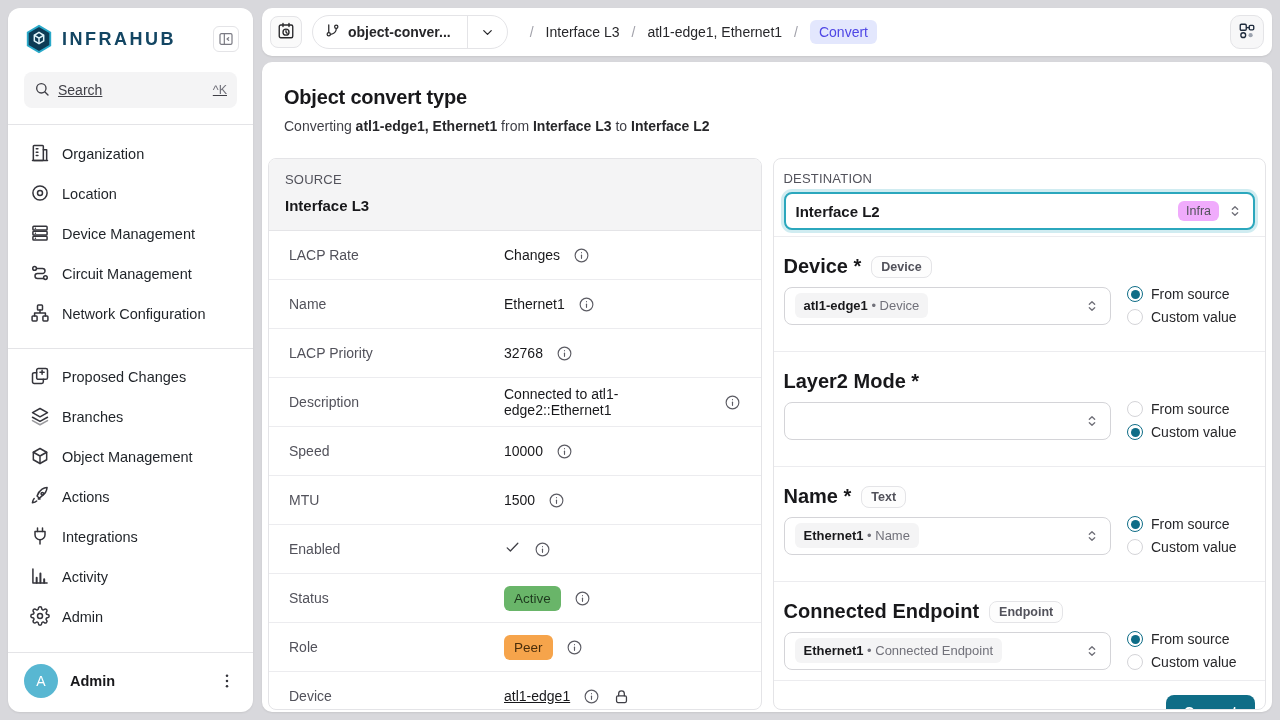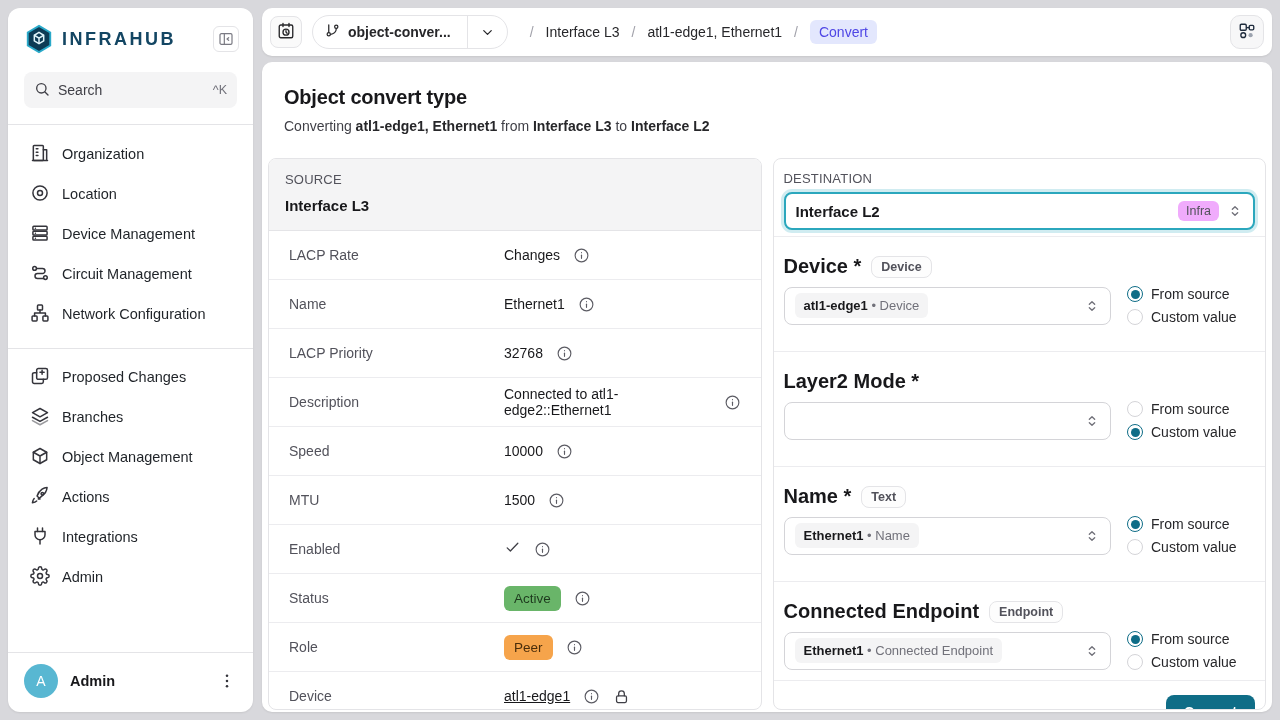--- a/index.html
+++ b/index.html
@@ -18,21 +18,21 @@
   }
   .card { background:#fff; position:absolute; box-shadow:0 1px 2px rgba(0,0,0,.08); }
 
   
   .sidebar { left:8px; top:8px; width:245px; height:704px; border-radius:12px; display:flex; flex-direction:column; }
   .logo-row { display:flex; align-items:center; padding:16px 14px 12px 16px; gap:8px; }
   .logo-mark { width:30px; height:30px; flex:0 0 auto; }
   .brand { font-size:18px; font-weight:800; letter-spacing:2.5px; color:var(--brand); flex:1; }
   .collapse-btn { width:26px; height:26px; border:1px solid var(--border); border-radius:6px; display:flex; align-items:center; justify-content:center; color:#7a7a83; background:#fff; }
   .collapse-btn svg { width:16px; height:16px; }
-  .searchbar { margin:6px 16px 0; height:36px; background:#f4f4f5; border-radius:8px; display:flex; align-items:center; padding:0 10px; gap:8px; color:#3f3f46; }
+  .searchbar { margin:6px 16px 0; height:36px; background:#f4f4f5; border-radius:8px; display:flex; align-items:center; padding:0 10px; gap:8px; color:#3f3f46;text-decoration:underline; }
   .searchbar svg { width:16px; height:16px; }
   .search-shortcut { margin-left:auto; color:var(--faint); font-size:12.5px; }
   .side-divider { height:1px; background:var(--border); margin-top:16px; }
   nav { padding:9px 14px 0; }
   .nav-item { height:40px; display:flex; align-items:center; gap:12px; border-radius:8px; padding:0 8px; cursor:pointer; }
   .nav-item svg { width:20px; height:20px; color:#34343b; flex:0 0 auto; }
   .nav-item span.lbl { font-size:14.5px; color:#1f2328; }
   .group-divider { height:1px; background:var(--border); margin:14px -14px 8px; }
   .side-spacer { flex:1; }
   .user-divider { height:1px; background:var(--border); }
@@ -218,20 +218,27 @@
         <div class="nav-item">
     <span class="nav-icon"><svg viewBox="0 0 24 24" fill="none" stroke="currentColor" stroke-width="1.8" stroke-linecap="round" stroke-linejoin="round" width="20" height="20">
               <path d="M9 6.5V2.5M15 6.5V2.5"></path>
               <path d="M6 6.5h12v4a6 6 0 0 1-12 0v-4z"></path>
               <path d="M12 16.5v5"></path>
             </svg></span>
     <span class="lbl">Integrations</span>
   </div>
         <div class="nav-item">
     <span class="nav-icon"><svg viewBox="0 0 24 24" fill="none" stroke="currentColor" stroke-width="1.8" stroke-linecap="round" stroke-linejoin="round" width="20" height="20">
+              <path d="M3.5 3.5v17h17"></path>
+              <path d="M8 20v-6M12.5 20V9M17 20v-4" stroke-width="2.4"></path>
+            </svg></span>
+    <span class="lbl">Activity</span>
+  </div>
+        <div class="nav-item">
+    <span class="nav-icon"><svg viewBox="0 0 24 24" fill="none" stroke="currentColor" stroke-width="1.8" stroke-linecap="round" stroke-linejoin="round" width="20" height="20">
               <circle cx="12" cy="12" r="3"></circle>
               <path d="M19.4 15a1.7 1.7 0 0 0 .34 1.87l.06.06a2 2 0 1 1-2.83 2.83l-.06-.06a1.7 1.7 0 0 0-1.87-.34 1.7 1.7 0 0 0-1 1.55V21a2 2 0 1 1-4 0v-.09a1.7 1.7 0 0 0-1-1.55 1.7 1.7 0 0 0-1.87.34l-.06.06a2 2 0 1 1-2.83-2.83l.06-.06a1.7 1.7 0 0 0 .34-1.87 1.7 1.7 0 0 0-1.55-1H3a2 2 0 1 1 0-4h.09a1.7 1.7 0 0 0 1.55-1 1.7 1.7 0 0 0-.34-1.87l-.06-.06a2 2 0 1 1 2.83-2.83l.06.06a1.7 1.7 0 0 0 1.87.34h.09a1.7 1.7 0 0 0 1-1.55V3a2 2 0 1 1 4 0v.09a1.7 1.7 0 0 0 1 1.55 1.7 1.7 0 0 0 1.87-.34l.06-.06a2 2 0 1 1 2.83 2.83l-.06.06a1.7 1.7 0 0 0-.34 1.87v.09a1.7 1.7 0 0 0 1.55 1H21a2 2 0 1 1 0 4h-.09a1.7 1.7 0 0 0-1.55 1z"></path>
             </svg></span>
     <span class="lbl">Admin</span>
   </div>
       </div>
   </nav>
 
   <div class="side-spacer"></div>
   <div class="user-divider"></div>

